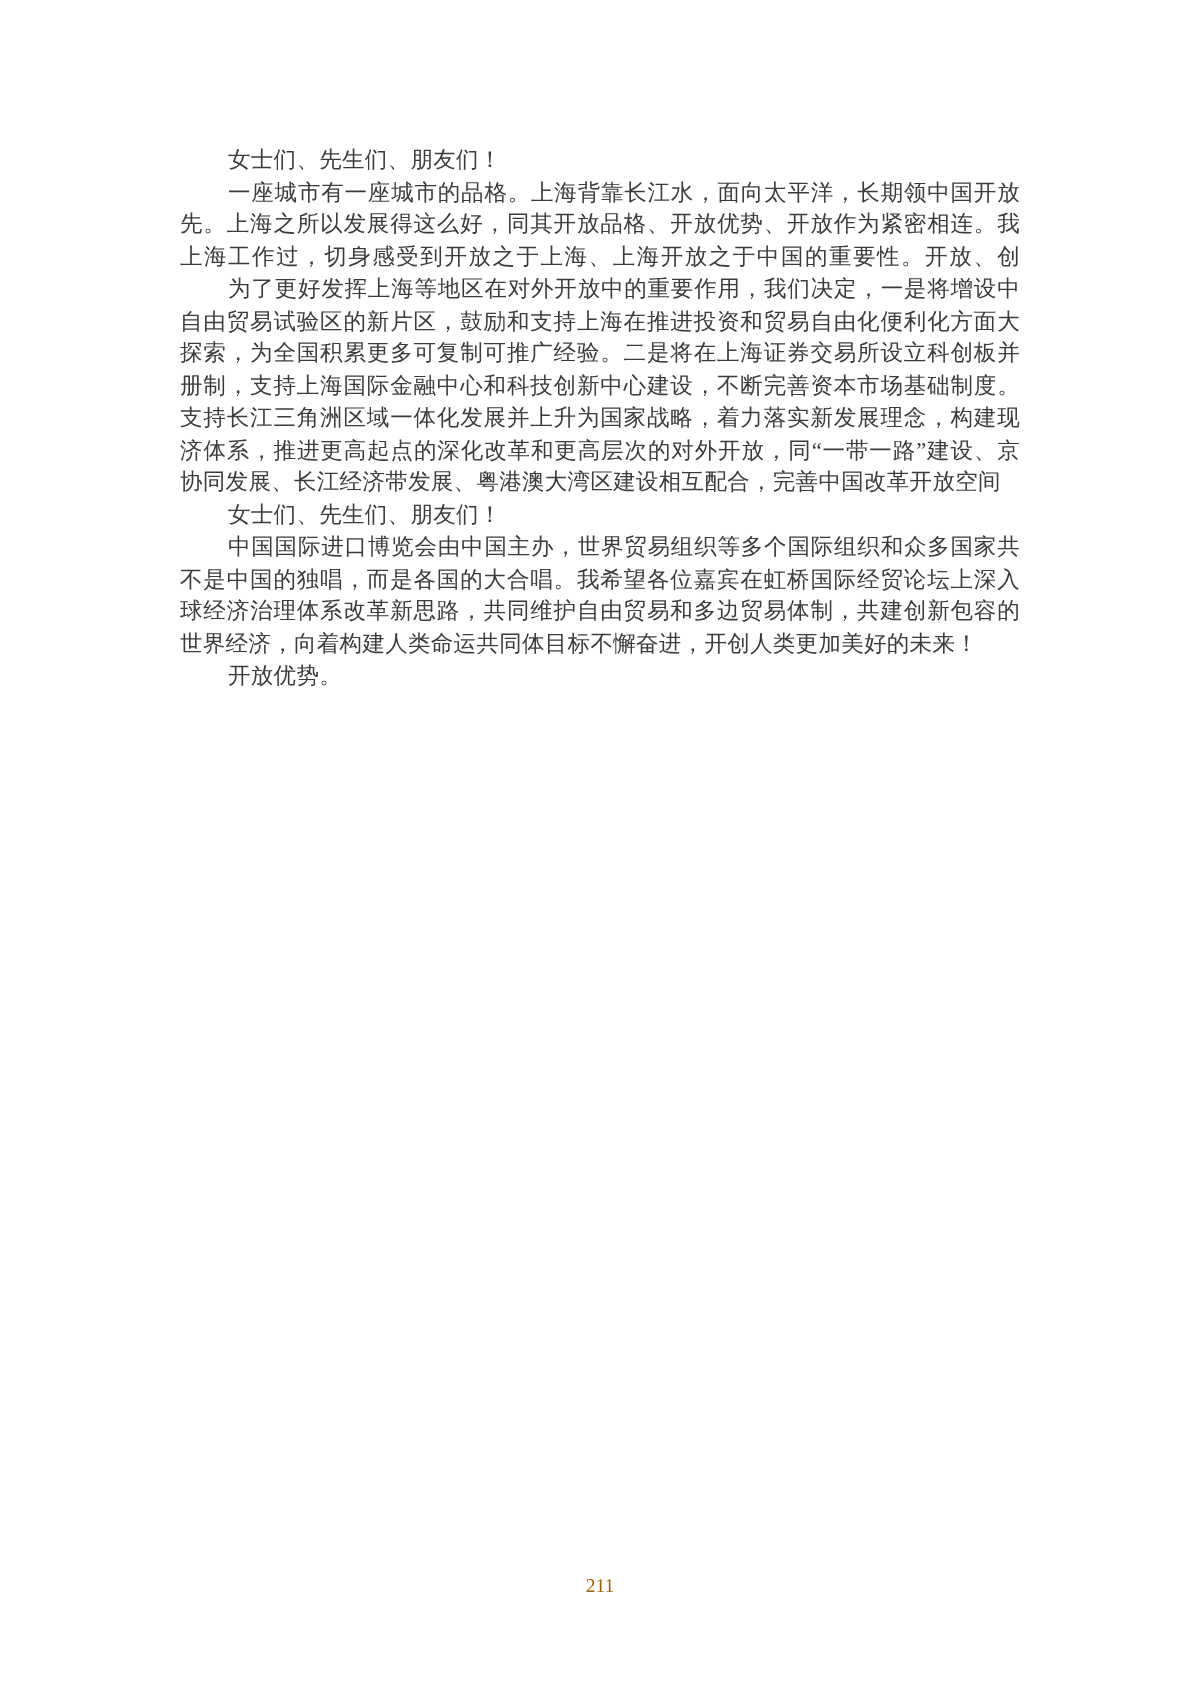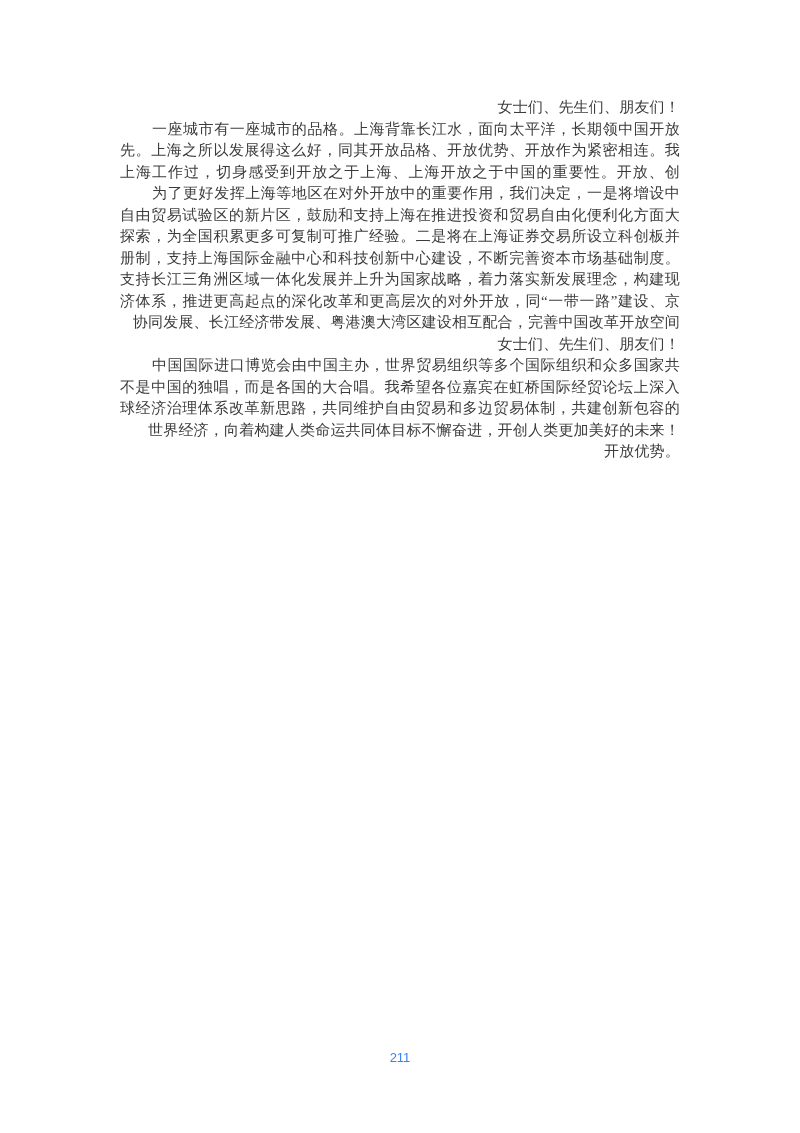--- a/index.html
+++ b/index.html
@@ -19,44 +19,44 @@
     position: absolute;
     left: 120px;
     top: 97px;
     width: 560px;
     color: #3b3b3b;
     font-size: 15px;
     line-height: 21.5px;
     letter-spacing: 0.2px;
   }
   .line {
-    text-align: right;
+    text-align: left;
     white-space: normal;
     overflow: hidden;
     height: 21.5px;
   }
   .line.just {
     text-align: justify;
     text-align-last: justify;
   }
   .line.indent {
     text-indent: 32px;
   }
   .footer {
     position: absolute;
     left: 0;
     top: 1048px;
     width: 800px;
     text-align: center;
   }
   .page-number {
     display: inline-block;
-    font-family: Liberation Sans, sans-serif;
+    font-family: Liberation Serif, serif;
     font-size: 13px;
-    color: #3b82f6;
+    color: #a16207;
   }
 </style>
 </head>
 <body>
 
 <div class="page">
 
   <div class="text-block">
     <div class="line indent">女士们、先生们、朋友们！</div>
     <div class="line indent just">一座城市有一座城市的品格。上海背靠长江水，面向太平洋，长期领中国开放风气之</div>

